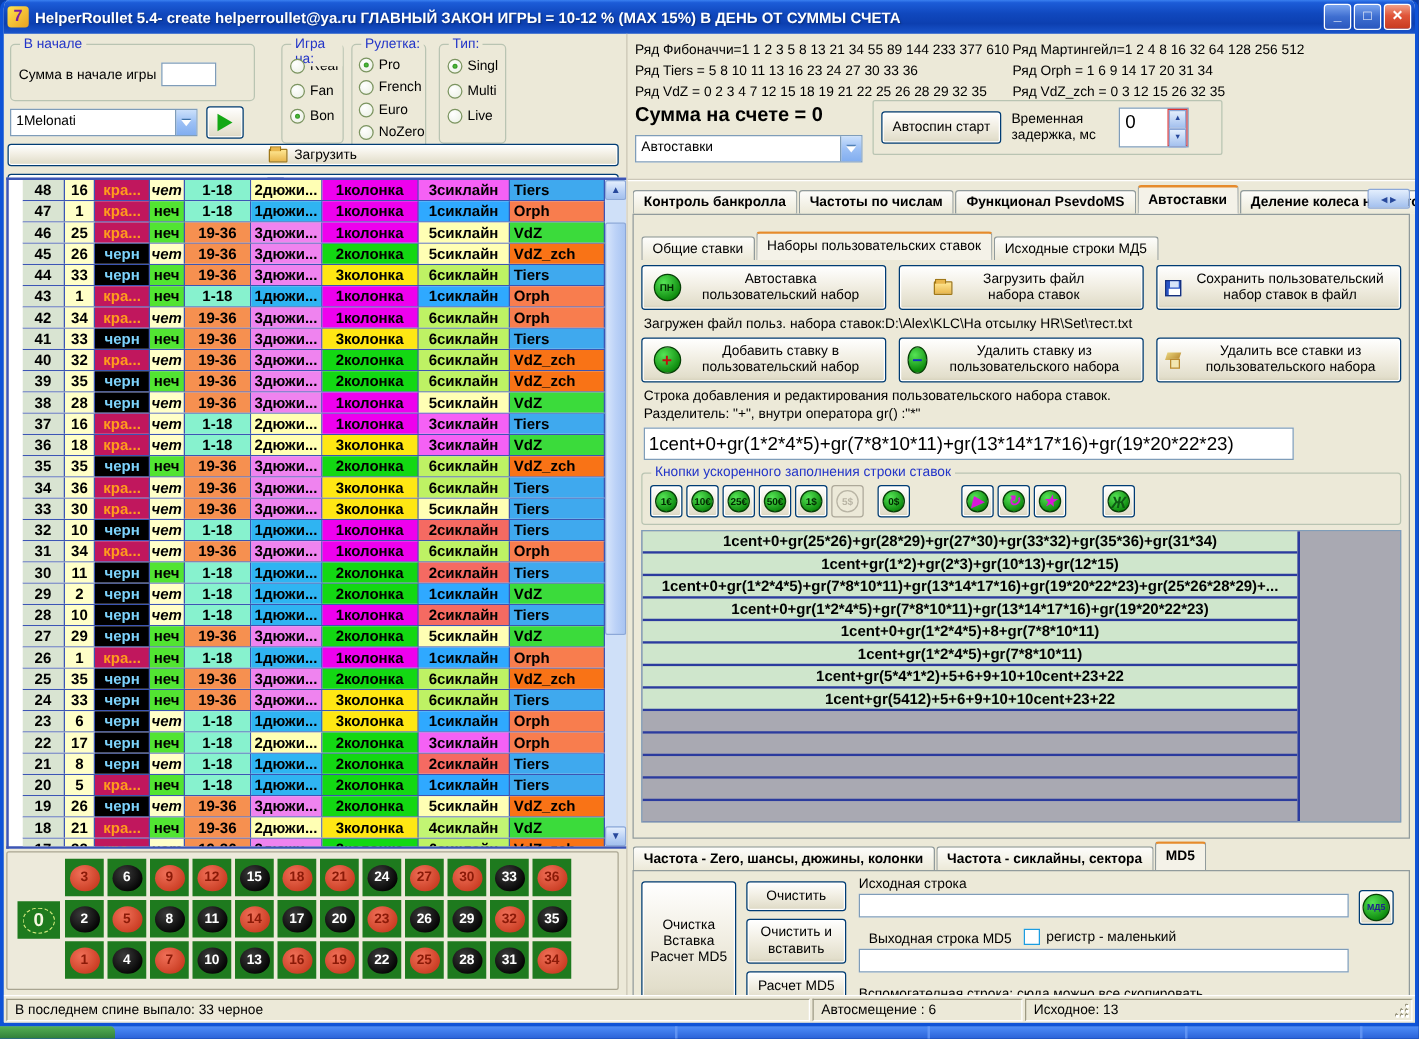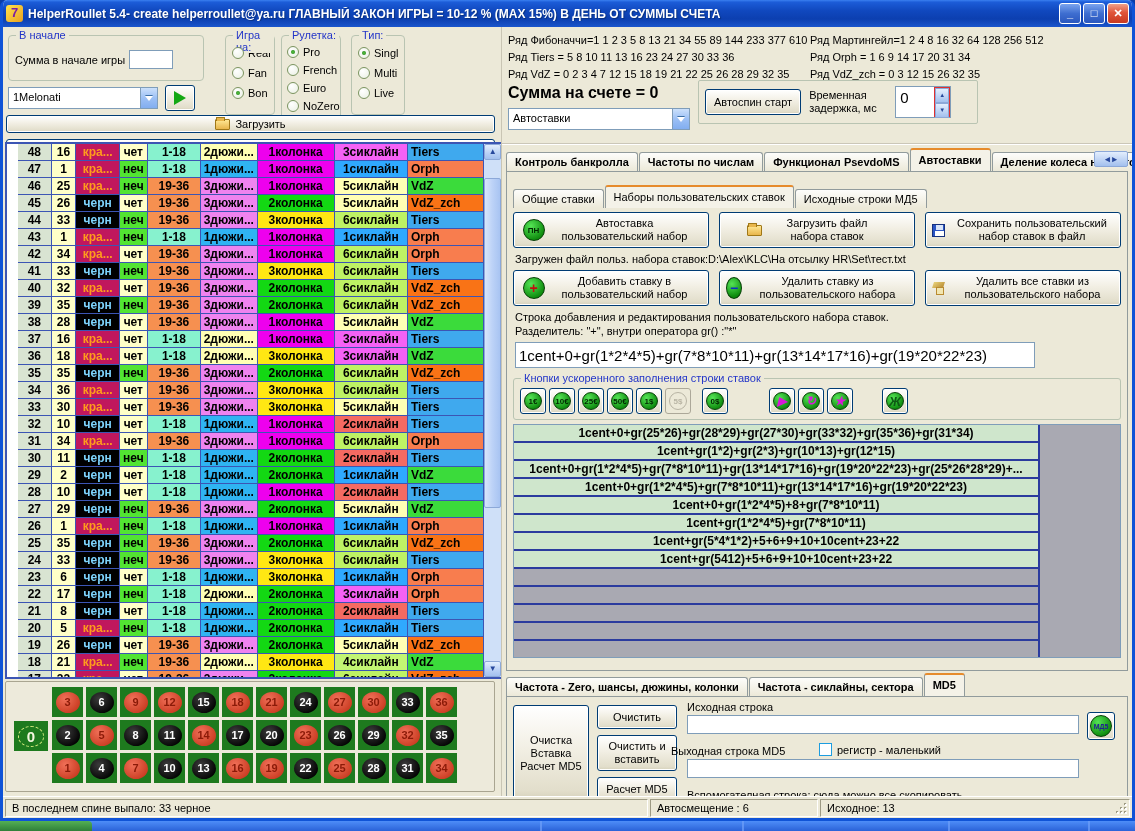--- a/index.html
+++ b/index.html
@@ -83,21 +83,21 @@
   .spin-row span:nth-child(2){width:25px;background:#FFFFC8;}
   .spin-row span:nth-child(3){width:44px;}
   .spin-row span:nth-child(4){width:28px;}
   .spin-row span:nth-child(5){width:54px;}
   .spin-row span:nth-child(6){width:57px;}
   .spin-row span:nth-child(7){width:78px;}
   .spin-row span:nth-child(8){width:74px;}
   .spin-row span:nth-child(9){width:77px;text-align:left;padding-left:3px;}
   .k-red{background:#C0175D;color:#FF9C1C;}
   .k-black{background:#000;color:#7dd3fc;}
-  .k-chet{background:#FFFFC8;} .k-nech{background:#52E432;}
+  .k-chet{background:#FFFFC8;font-style:italic;} .k-nech{background:#52E432;}
   .k-lo{background:#87F2CE;} .k-hi{background:#F69050;}
   .k-d1{background:#2FB4F2;} .k-d2{background:#FFFFB4;} .k-d3{background:#EF83EF;}
   .k-k1{background:#EE00EE;} .k-k2{background:#13D813;} .k-k3{background:#FFE713;}
   .k-s1{background:#2FA9FF;} .k-s2{background:#F56A62;} .k-s3{background:#F561F5;}
   .k-s4{background:#C2F573;} .k-s5{background:#FFFFB4;} .k-s6{background:#bef264;}
   .k-sec-tiers{background:#3FA9EE;} .k-sec-orph{background:#F87D4E;}
   .k-sec-vdz{background:#3BDB3B;} .k-sec-vdzzch{background:#f97316;}
 
   
   .vscroll{width:17px;background:#CFE0F8;display:flex;flex-direction:column;}
@@ -982,21 +982,21 @@
           <div class="xp-btn" style="left:90px;top:38px;width:80px;height:36px;">Очистить и вставить</div>
           <div class="xp-btn" style="left:90px;top:80px;width:80px;height:24px;">Расчет MD5</div>
           <div class="xp-btn" style="left:6px;top:110px;width:164px;height:28px;">Очистить и  вставить во вспом. строку</div>
 
           <div class="abs" style="left:180px;top:4px;">Исходная строка</div>
           <input class="xp-input abs" style="left: 180px; top: 18px; width: 392px;" value="">
           <div class="xp-btn mdicon abs" style="left:580px;top:15px;">
               <span class="coin" style="font-size:7px;color:#202090;">МД5</span>
             </div>
 
-          <div class="abs" style="left:164px;top:48px;">Выходная строка MD5</div>
+          <div class="abs" style="left:188px;top:48px;">Выходная строка MD5</div>
           <div class="abs" style="left:312px;top:46px;display:flex;align-items:center;gap:5px;">
             <span class="checkbox"></span>
             <span>регистр  - маленький</span>
           </div>
           <input class="xp-input abs" style="left: 180px; top: 62px; width: 392px;" value="">
 
           <div class="abs" style="left:180px;top:92px;">Вспомогателная строка: сюда можно все скопировать</div>
           <input class="xp-input abs" style="left: 180px; top: 106px; width: 392px;" value="">
           <div class="xp-btn mdicon abs" style="left:580px;top:103px;">
               <span class="coin" style="font-size:7px;color:#202090;">МД5</span>

